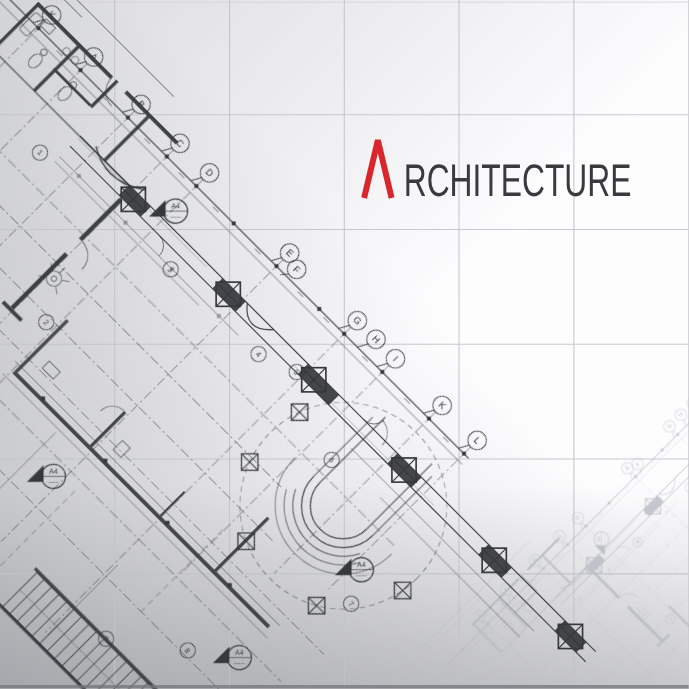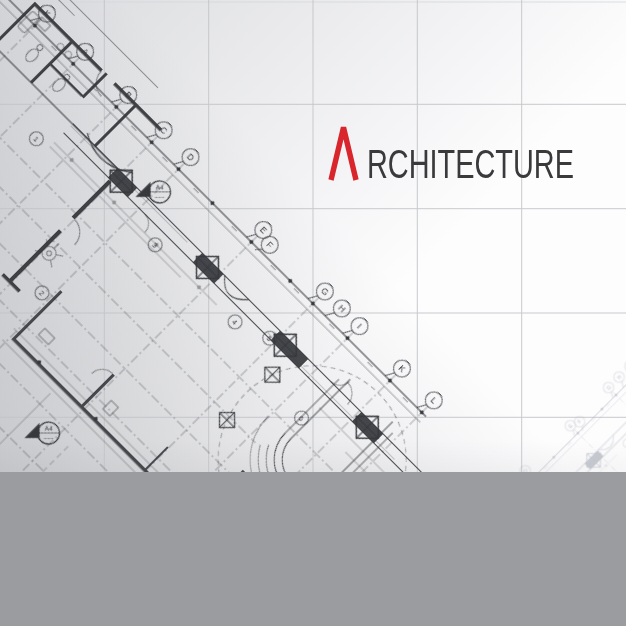--- a/index.html
+++ b/index.html
@@ -1,16 +1,16 @@
 <!DOCTYPE html>
 <html><head>
 <meta charset="utf-8">
 <style>
   html,body{margin:0;padding:0;background:#9a9ca0;}
-  .stage{position:relative;width:626px;height:472px;overflow:hidden;background:#fff;}
+  .stage{position:relative;width:626px;height:626px;overflow:hidden;background:#fff;}
   svg{display:block;}
   text{font-family:"Liberation Sans","DejaVu Sans",sans-serif;}
   .logo-text{font-family:"Liberation Sans","DejaVu Sans",sans-serif;font-weight:400;}
 </style>
 </head>
 <body>
 
 <div class="stage">
 <svg width="626" height="626" viewBox="0 0 626 626">
   <defs>

